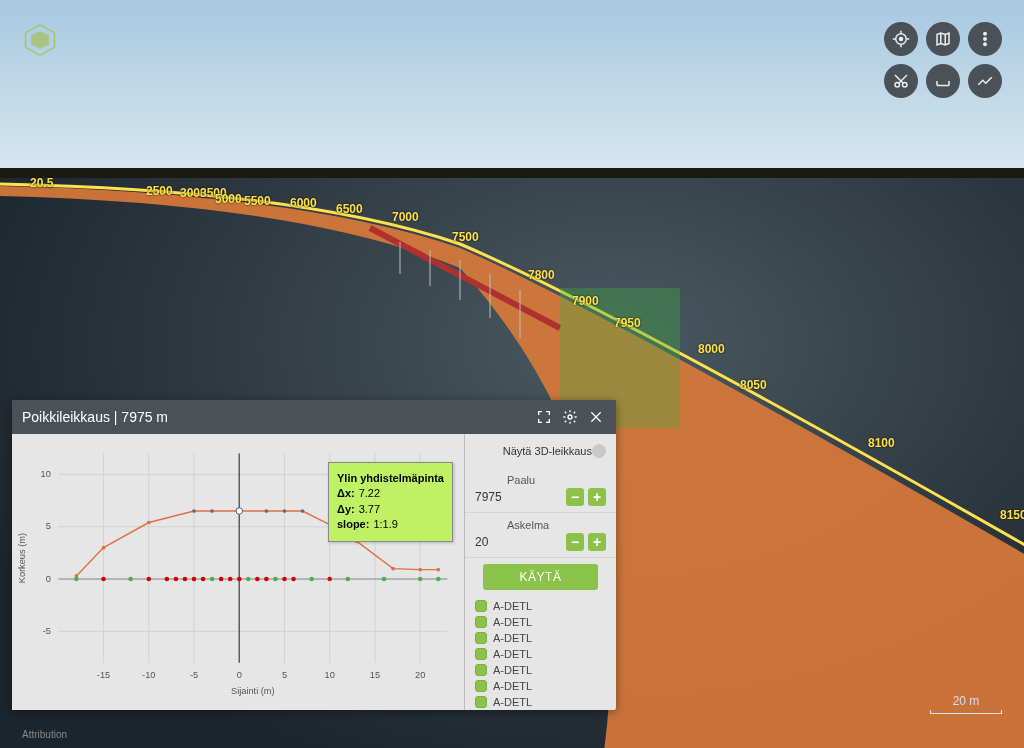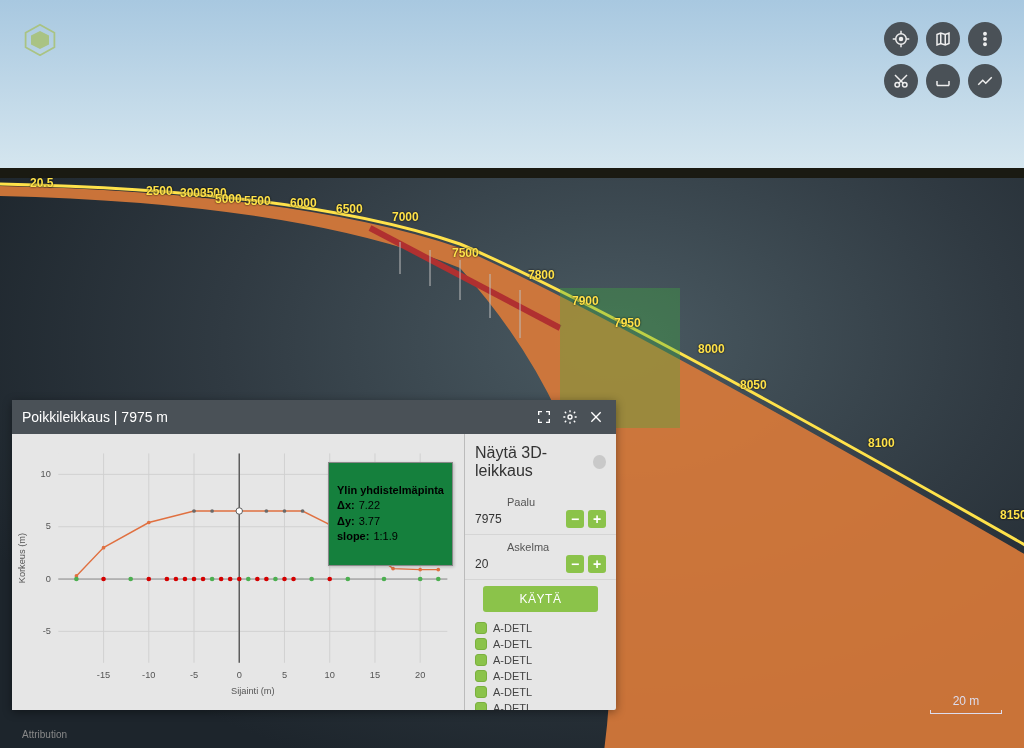--- a/index.html
+++ b/index.html
@@ -40,36 +40,36 @@
   .panel-header .title { flex:1; font-weight:500; }
   .hdricon { width:20px; height:20px; display:flex; align-items:center; justify-content:center; cursor:pointer; }
   .hdricon svg { width:16px; height:16px; fill:none; stroke:#fff; stroke-width:2; }
 
   .panel-body { flex:1; display:flex; overflow:hidden; }
 
   
   .chart-wrap { flex:1; position:relative; background:#e6e6e6; }
   .chart-wrap svg { position:absolute; inset:0; width:100%; height:100%; }
 
-  .tooltip { position:absolute; left:316px; top:28px; background:#15803d; border:1px solid #888; padding:20px 8px; font-size:11px; line-height:1.4; box-shadow:1px 1px 3px rgba(0,0,0,.2); }
+  .tooltip { position:absolute; left:316px; top:28px; background:#bef264; border:1px solid #888; padding:8px 8px; font-size:11px; line-height:1.4; box-shadow:1px 1px 3px rgba(0,0,0,.2); }
   .tooltip .row { display:flex; gap:4px; }
   .tooltip b { font-weight:bold; }
 
   
   .sidectl { width:152px; border-left:1px solid #bbb; display:flex; flex-direction:column; font-size:12px; }
   .sidectl .sec { padding:6px 10px; border-bottom:1px solid #d5d5d5; }
   .sidectl .lbl { color:#555; font-size:11px; margin-bottom:2px;margin-left:32px; }
   .sidectl .valrow { display:flex; align-items:center; gap:4px; }
   .sidectl .val { flex:1; color:#333; }
   .stepbtn { width:18px; height:18px; background:#8bc34a; border-radius:3px; color:#fff; display:flex; align-items:center; justify-content:center; font-size:14px; cursor:pointer; font-weight:bold; }
   .apply { margin:6px 18px; height:26px; background:#8bc34a; color:#fff; display:flex; align-items:center; justify-content:center; font-size:12px; letter-spacing:.5px; border-radius:3px; cursor:pointer; }
   .layers { flex:1; overflow:hidden; padding:2px 6px 6px; }
   .layerrow { display:flex; align-items:flex-end; gap:6px; padding:2px 4px; font-size:11px; color:#444; }
   .layerchk { width:12px; height:12px; border-radius:3px; background:#8bc34a; border:1px solid #7ab03e; }
-  .toggle3d { display:flex; align-items:center; justify-content:center; padding:10px; font-size:16px; color:#333; }
+  .toggle3d { display:flex; align-items:center; justify-content:flex-end; padding:10px; font-size:11px; color:#333; }
   .toggle3d .dot { width:14px; height:14px; border-radius:50%; background:#c9c9c9; }
 </style>
 </head>
 <body>
 
 <div class="viewport">
 
   <div class="sky"></div>
   <div class="ground"></div>
   <div class="horizon"></div>
@@ -94,21 +94,21 @@
   <div id="station-container">
       <div class="station-label" style="left: 30px; top: 176px;">20.5</div>
       <div class="station-label" style="left: 146px; top: 184px;">2500</div>
       <div class="station-label" style="left: 180px; top: 186px;">3000</div>
       <div class="station-label" style="left: 200px; top: 186px;">3500</div>
       <div class="station-label" style="left: 215px; top: 192px;">5000</div>
       <div class="station-label" style="left: 244px; top: 194px;">5500</div>
       <div class="station-label" style="left: 290px; top: 196px;">6000</div>
       <div class="station-label" style="left: 336px; top: 202px;">6500</div>
       <div class="station-label" style="left: 392px; top: 210px;">7000</div>
-      <div class="station-label" style="left: 452px; top: 246px; text-align: center;">7500</div>
+      <div class="station-label" style="left: 452px; top: 230px; text-align: center;">7500</div>
       <div class="station-label" style="left: 528px; top: 268px;">7800</div>
       <div class="station-label" style="left: 572px; top: 294px;">7900</div>
       <div class="station-label" style="left: 614px; top: 316px;">7950</div>
       <div class="station-label" style="left: 698px; top: 342px;">8000</div>
       <div class="station-label" style="left: 740px; top: 378px;">8050</div>
       <div class="station-label" style="left: 868px; top: 436px;">8100</div>
       <div class="station-label" style="left: 1000px; top: 508px;">8150</div>
     </div>
 
   <div class="logo">

